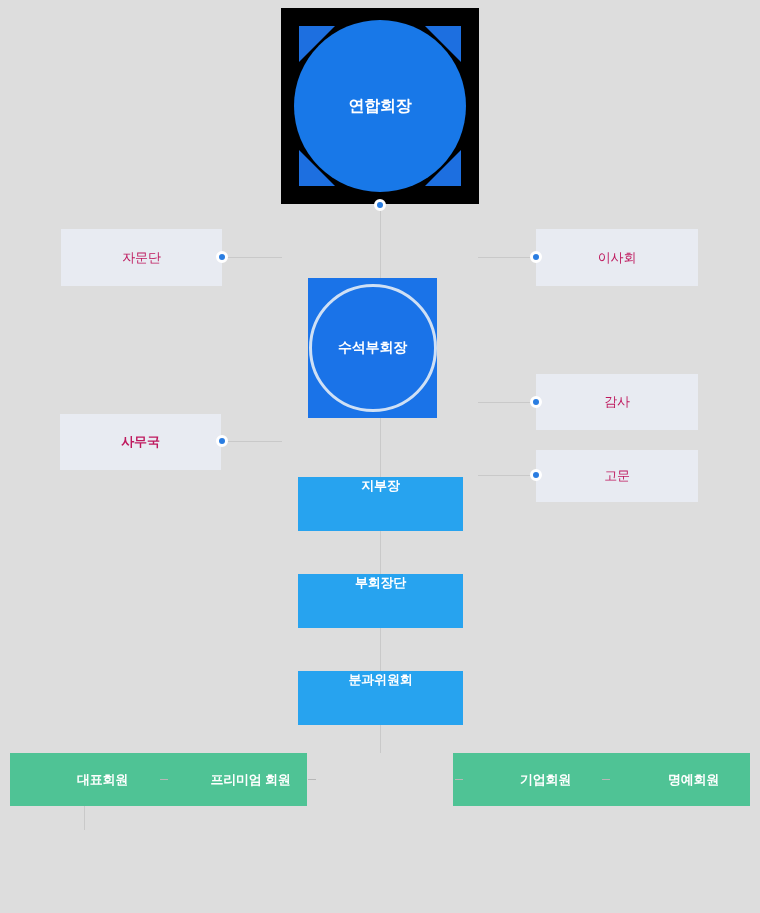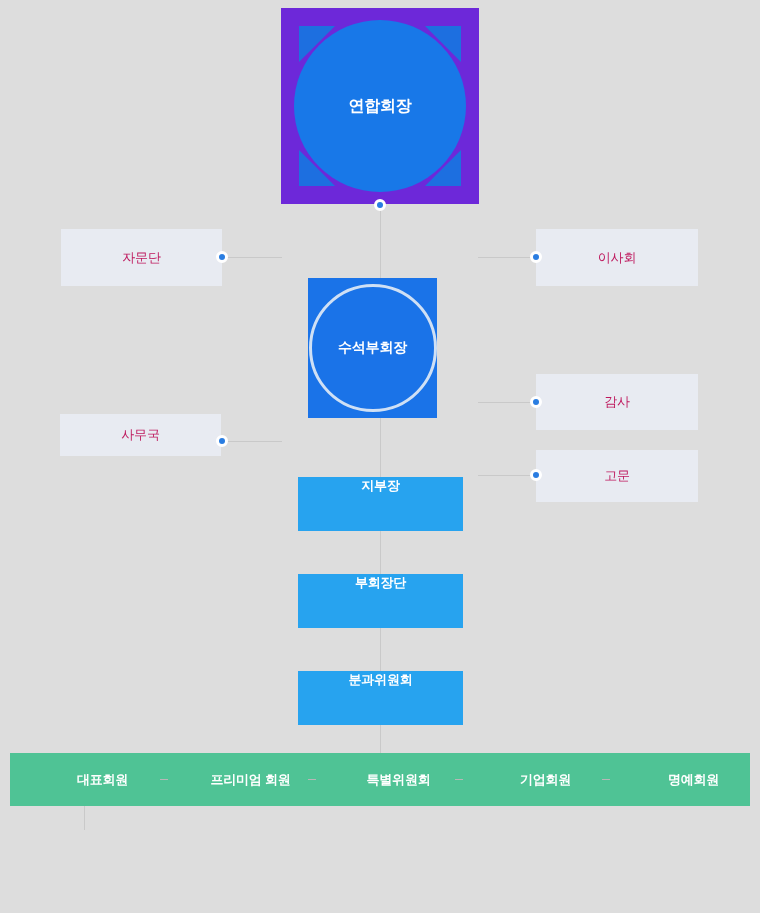--- a/index.html
+++ b/index.html
@@ -27,21 +27,21 @@
     letter-spacing: -0.2px;
   }
 
   
   .president-node {
     position: absolute;
     left: 281px;
     top: 8px;
     width: 198px;
     height: 196px;
-    background: #6d28d9;
+    background: #000000;
     display: flex;
     align-items: center;
     justify-content: center;
   }
   .corner-tri {
     position: absolute;
     width: 0;
     height: 0;
     z-index: 1;
   }
@@ -229,21 +229,21 @@
     <div class="president-circle"></div>
     <span class="node-label">연합회장</span>
   </div>
   <div class="port-dot port-bottom-president"></div>
 
   <div class="light-box" style="left:61px; top:229px; width:161px; height:57px;">
     <span class="node-label">자문단</span>
   </div>
   <div class="port-dot" style="left:216px; top:251px;"></div>
 
-  <div class="light-box" style="left:60px; top:414px; width:161px; height:42px;">
+  <div class="light-box" style="left:60px; top:414px; width:161px; height:56px;font-weight:bold;">
     <span class="node-label">사무국</span>
   </div>
   <div class="port-dot" style="left:216px; top:435px;"></div>
 
   <div class="light-box" style="left:536px; top:229px; width:162px; height:57px;">
     <span class="node-label">이사회</span>
   </div>
   <div class="port-dot" style="left:530px; top:251px;"></div>
 
   <div class="light-box" style="left:536px; top:374px; width:162px; height:56px;">
@@ -272,23 +272,20 @@
   <div class="cyan-box" style="left:298px; top:671px; width:165px; height:54px;">
     <span class="node-label">분과위원회</span>
   </div>
 
   <div class="green-box" style="left:10px; top:753px; width:149px; height:53px;">
     <span class="node-label">대표회원</span>
   </div>
   <div class="green-box" style="left:158px; top:753px; width:149px; height:53px;">
     <span class="node-label">프리미엄 회원</span>
   </div>
-  <div class="green-box" style="left:306px; top:753px; width:149px; height:53px;">
-    <span class="node-label">특별위원회</span>
-  </div>
   <div class="green-box" style="left:453px; top:753px; width:149px; height:53px;align-items:center;">
     <span class="node-label">기업회원</span>
   </div>
   <div class="green-box" style="left:601px; top:753px; width:149px; height:53px;">
     <span class="node-label">명예회원</span>
   </div>
 
 
 </div>
 

